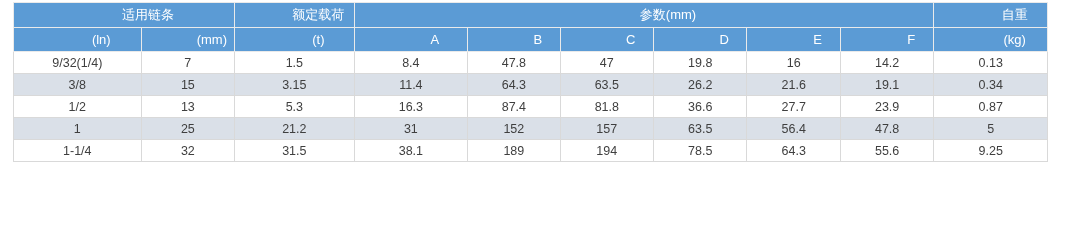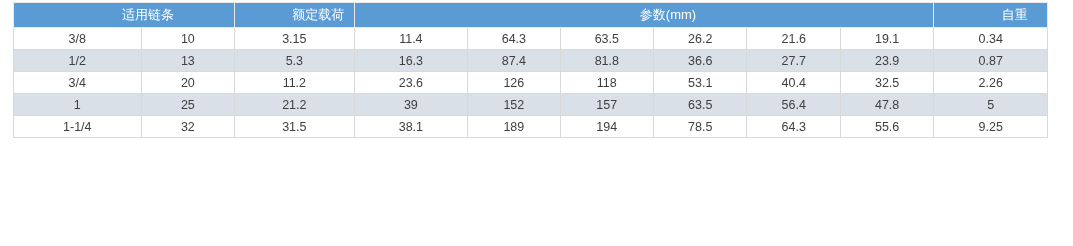--- a/index.html
+++ b/index.html
@@ -76,25 +76,49 @@
         <col style="width: 93px;">
         <col style="width: 113px;">
       </colgroup>
     <thead>
       <tr class="grp">
           <th colspan="2">适用链条</th>
           <th colspan="1">额定载荷</th>
           <th colspan="6">参数(mm)</th>
           <th colspan="1">自重</th>
         </tr>
+      <tr class="unit">
+          <th>(ln)</th>
+          <th>(mm)</th>
+          <th>(t)</th>
+          <th>A</th>
+          <th>B</th>
+          <th>C</th>
+          <th>D</th>
+          <th>E</th>
+          <th>F</th>
+          <th>(kg)</th>
+        </tr>
     </thead>
     <tbody>
         <tr>
+          <td>9/32(1/4)</td>
+          <td>7</td>
+          <td>1.5</td>
+          <td>8.4</td>
+          <td>47.8</td>
+          <td>47</td>
+          <td>19.8</td>
+          <td>16</td>
+          <td>14.2</td>
+          <td>0.13</td>
+        </tr>
+        <tr>
           <td>3/8</td>
-          <td>10</td>
+          <td>15</td>
           <td>3.15</td>
           <td>11.4</td>
           <td>64.3</td>
           <td>63.5</td>
           <td>26.2</td>
           <td>21.6</td>
           <td>19.1</td>
           <td>0.34</td>
         </tr>
         <tr>
@@ -103,36 +127,24 @@
           <td>5.3</td>
           <td>16.3</td>
           <td>87.4</td>
           <td>81.8</td>
           <td>36.6</td>
           <td>27.7</td>
           <td>23.9</td>
           <td>0.87</td>
         </tr>
         <tr>
-          <td>3/4</td>
-          <td>20</td>
-          <td>11.2</td>
-          <td>23.6</td>
-          <td>126</td>
-          <td>118</td>
-          <td>53.1</td>
-          <td>40.4</td>
-          <td>32.5</td>
-          <td>2.26</td>
-        </tr>
-        <tr>
           <td>1</td>
           <td>25</td>
           <td>21.2</td>
-          <td>39</td>
+          <td>31</td>
           <td>152</td>
           <td>157</td>
           <td>63.5</td>
           <td>56.4</td>
           <td>47.8</td>
           <td>5</td>
         </tr>
         <tr>
           <td>1-1/4</td>
           <td>32</td>

